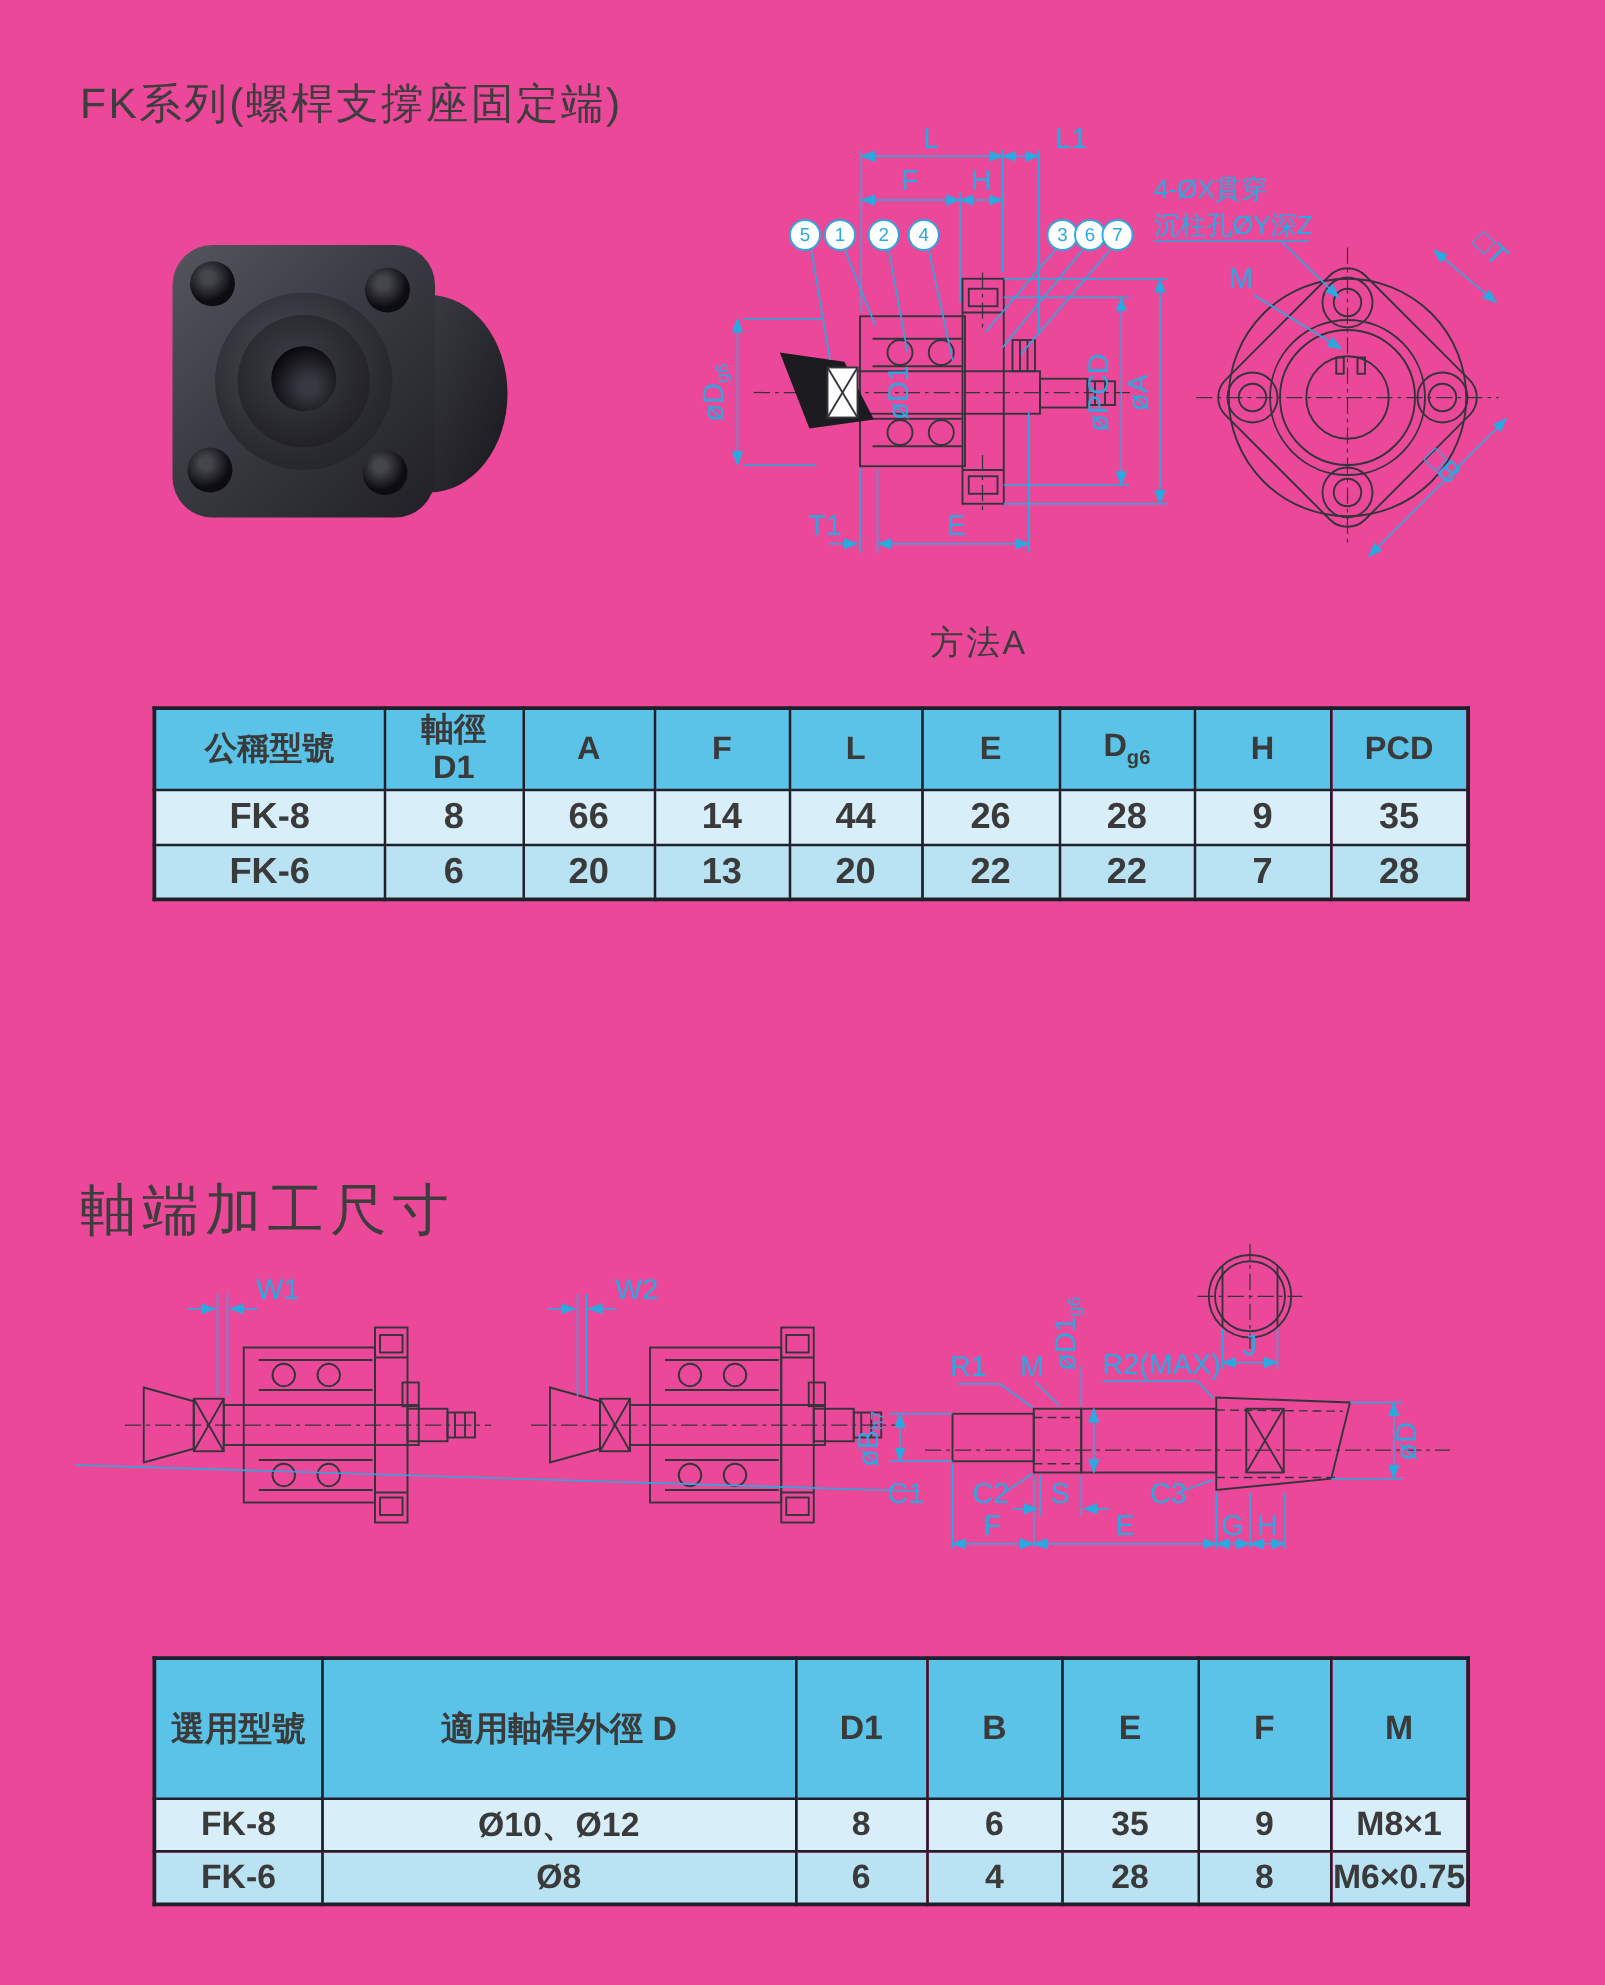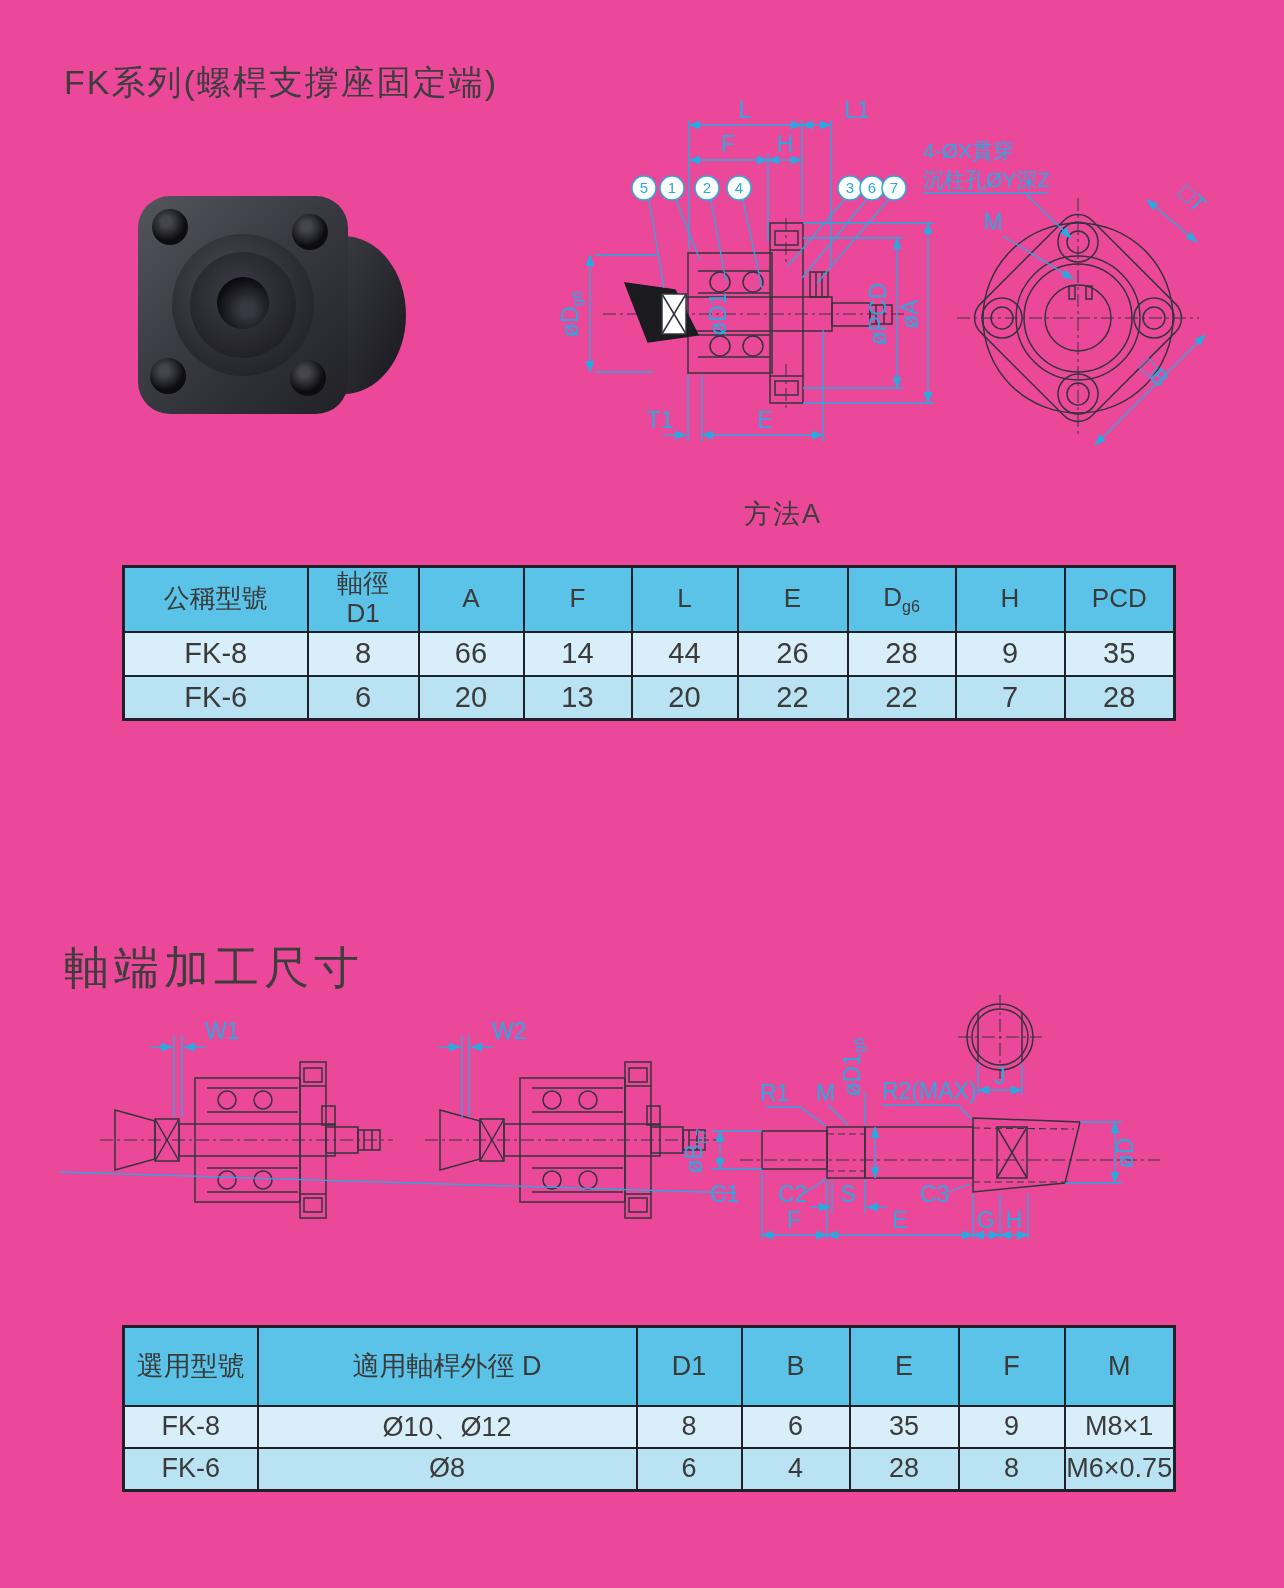--- a/index.html
+++ b/index.html
@@ -14,26 +14,26 @@
 .photo .boss{position:absolute;right:0;top:46px;width:125px;height:158px;border-radius:46% 50% 50% 46%;background:linear-gradient(115deg,#4a4a52,#2e2e35 55%,#17171c)}
 .photo .flange{position:absolute;left:0;top:6px;width:210px;height:218px;border-radius:32px;background:linear-gradient(135deg,#55555e 0%,#3a3a42 45%,#202026 100%)}
 .photo .hole{position:absolute;width:36px;height:36px;border-radius:50%;background:radial-gradient(circle at 40% 35%,#45454d 15%,#0d0d11 60%)}
 .photo .h1{left:14px;top:13px}.photo .h2{left:154px;top:18px}.photo .h3{left:12px;top:162px}.photo .h4{left:152px;top:164px}
 .photo .pilot{position:absolute;left:34px;top:38px;width:142px;height:142px;border-radius:50%;background:radial-gradient(circle at 42% 38%,#4c4c55,#2a2a31 62%,#1d1d23)}
 .photo .face{position:absolute;left:18px;top:18px;width:106px;height:106px;border-radius:50%;background:radial-gradient(circle at 45% 40%,#3e3e47,#222228 72%)}
 .photo .bore{position:absolute;left:27px;top:25px;width:52px;height:52px;border-radius:50%;background:radial-gradient(circle at 58% 62%,#383841 15%,#0a0a0e 72%)}
 
 .tblwrap{position:absolute}
 table{border-collapse:collapse;table-layout:fixed;border:3px solid #20202a}
-td,th{border:2px solid #20202a;text-align:center;vertical-align:middle;font-weight:400;color:#3a3a3a;overflow:hidden}
+td,th{border:2px solid #20202a;text-align:center;vertical-align:middle;font-weight:700;color:#3a3a3a;overflow:hidden}
 .t1{left:122px;top:565px}.t1 table{width:1051px}
 .t1 th{background:#5bc3e8;font-size:26px;height:65px;line-height:1.15}
 .t1 td{font-size:29px}
 .t2{left:122px;top:1325px}.t2 table{width:1051px}
-.t2 th{background:#5bc3e8;font-size:27px;height:79px}
+.t2 th{background:#5bc3e8;font-size:27px;height:112px}
 .t2 td{font-size:27px}
 tr.r1 td{background:#d8eef9;height:44px}
 tr.r2 td{background:#b9e2f3;height:44px}
 .t2 tr.r1 td{height:42px}.t2 tr.r2 td{height:43px}
 sub{font-size:0.62em}
 
 svg{position:absolute;overflow:visible}
 .dk *{stroke:#34343c;fill:none;stroke-width:1.5px}
 .dk .blk{fill:#1b1b20;stroke:#1b1b20}
 .dk .wht{fill:#fff}

